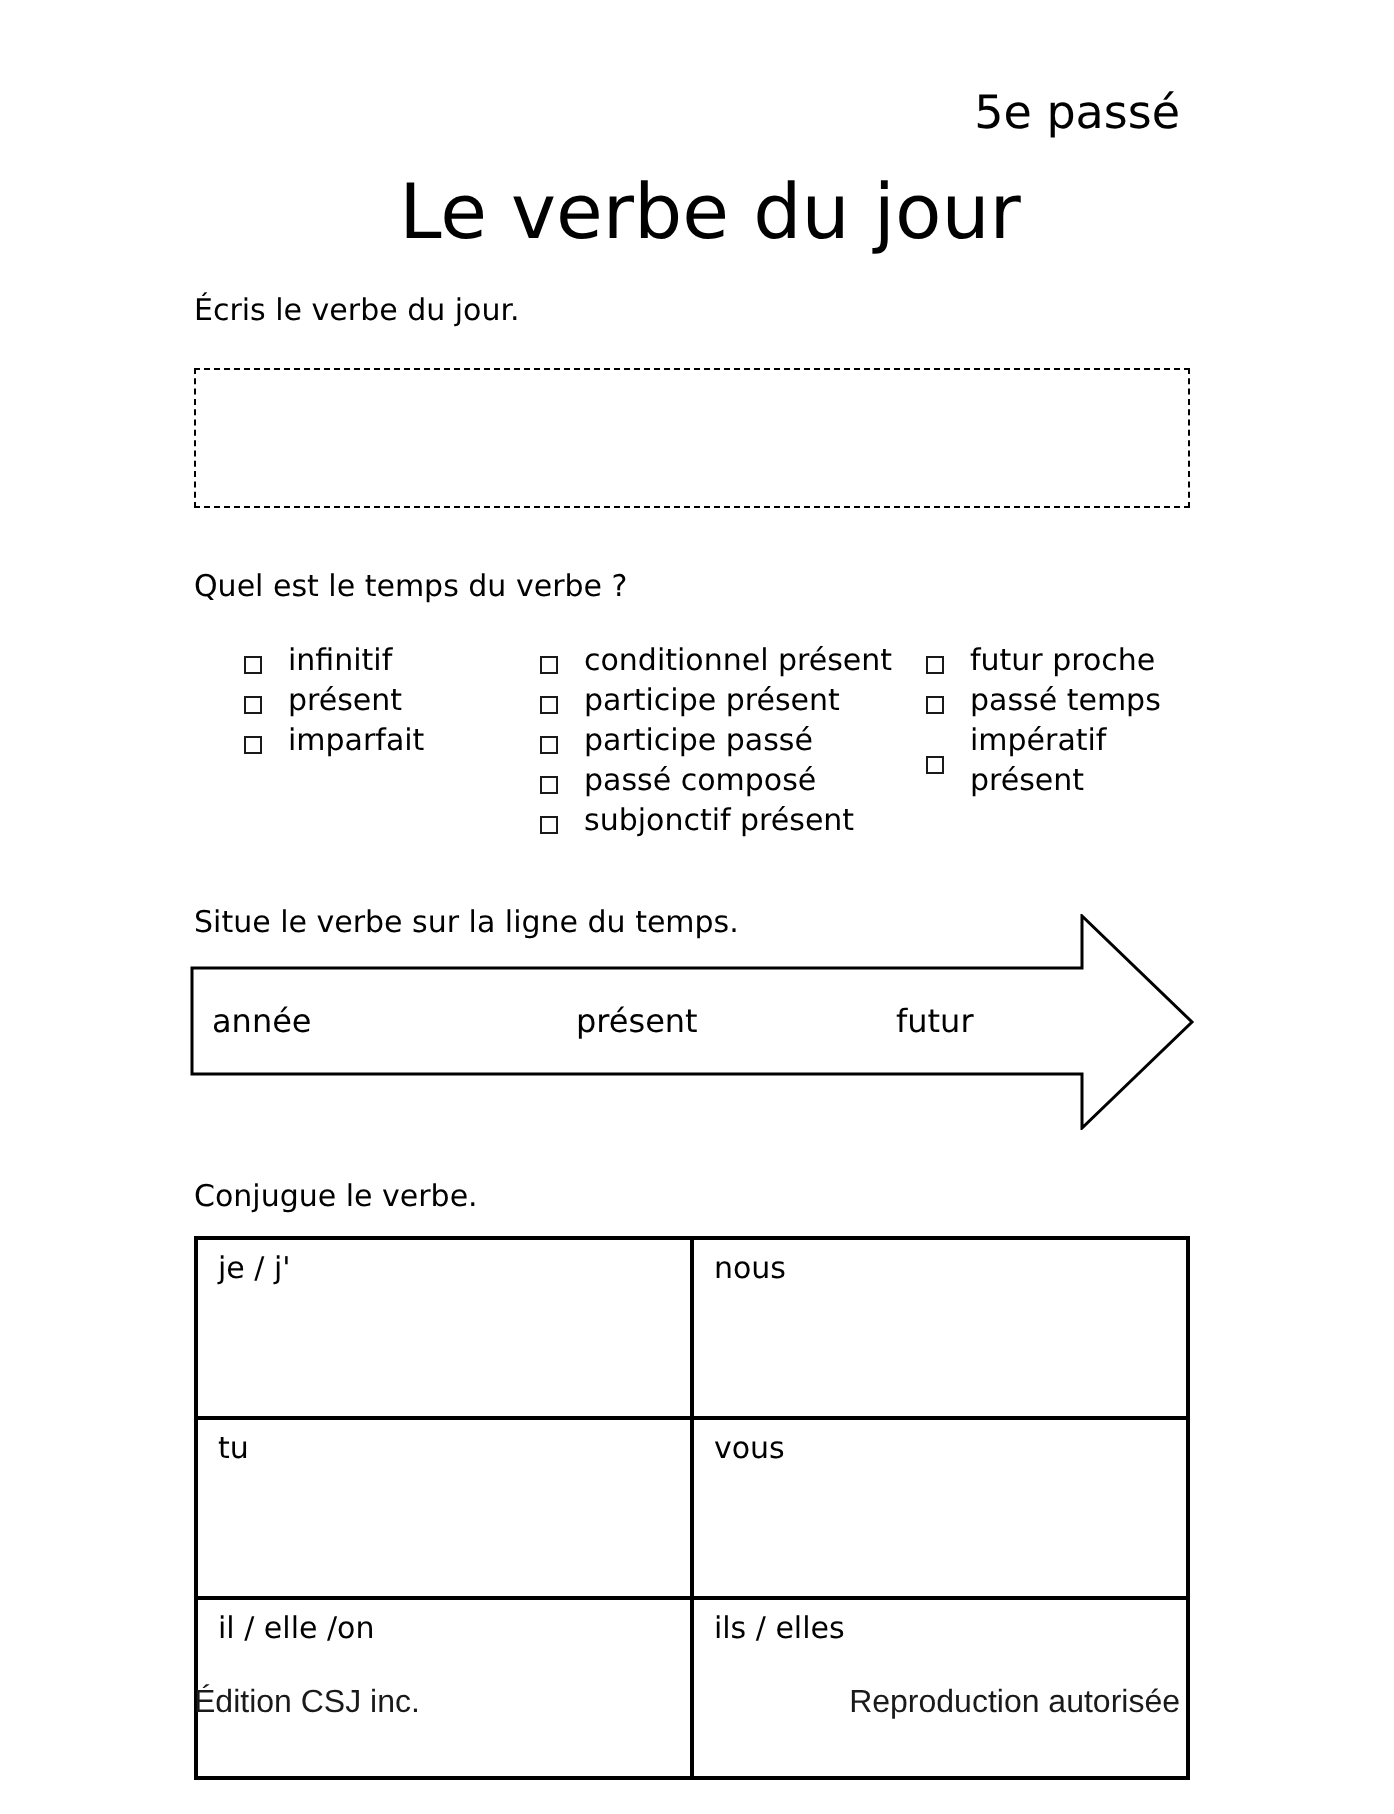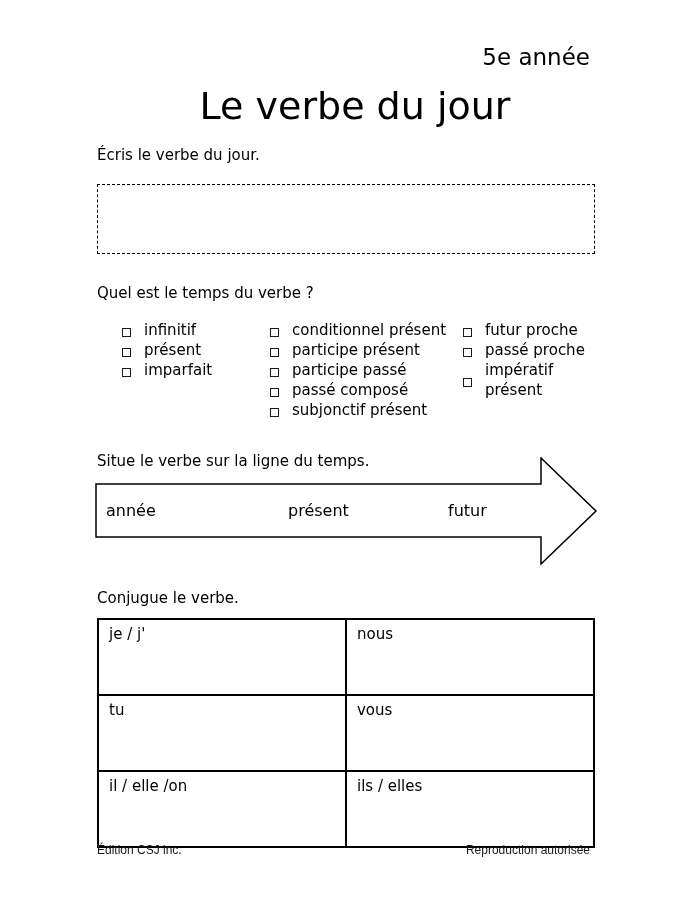--- a/index.html
+++ b/index.html
@@ -64,42 +64,42 @@
   .tl-present { left:193px; }
   .tl-futur   { left:353px; }
 
   table.conj {
     position:absolute; left:97px; top:618px;
     width:498px;
     border-collapse:collapse;
   }
   table.conj td {
     border:2.2px solid #000;
-    width:249px; height:76px;
+    width:249px; height:90px;
     vertical-align:top;
     padding:5px 10px;
     font-size:15px;
     background:#fff;
   }
 
   .footer-left, .footer-right {
     position:absolute; top:843px;
-    font-size:12px;
+    font-size:16px;
     font-family:"Liberation Sans", sans-serif;
     color:#1a1a1a;
   }
   .footer-left  { left:97px; }
   .footer-right { right:107px; }
 </style>
 </head>
 <body>
 
 <div class="page">
 
-  <div class="grade">5e année</div>
+  <div class="grade">5e passé</div>
   <h1 class="title" style="font-weight:normal;">Le verbe du jour</h1>
 
   <div class="sec-label lbl-write">Écris le verbe du jour.</div>
   <div class="verb-box"></div>
 
   <div class="sec-label lbl-tense">Quel est le temps du verbe ?</div>
 
   <div class="chk-col chk-col-1">
     <div class="chk-row">
       <span class="chk"></span>
@@ -138,21 +138,21 @@
     </div>
   </div>
 
   <div class="chk-col chk-col-3">
     <div class="chk-row">
       <span class="chk"></span>
       <span class="chk-label">futur proche</span>
     </div>
     <div class="chk-row">
       <span class="chk"></span>
-      <span class="chk-label">passé proche</span>
+      <span class="chk-label">passé temps</span>
     </div>
     <div class="chk-row">
       <span class="chk"></span>
       <span class="chk-label">impératif présent</span>
     </div>
   </div>
 
   <div class="sec-label lbl-time">Situe le verbe sur la ligne du temps.</div>
 
   <div class="timeline">

